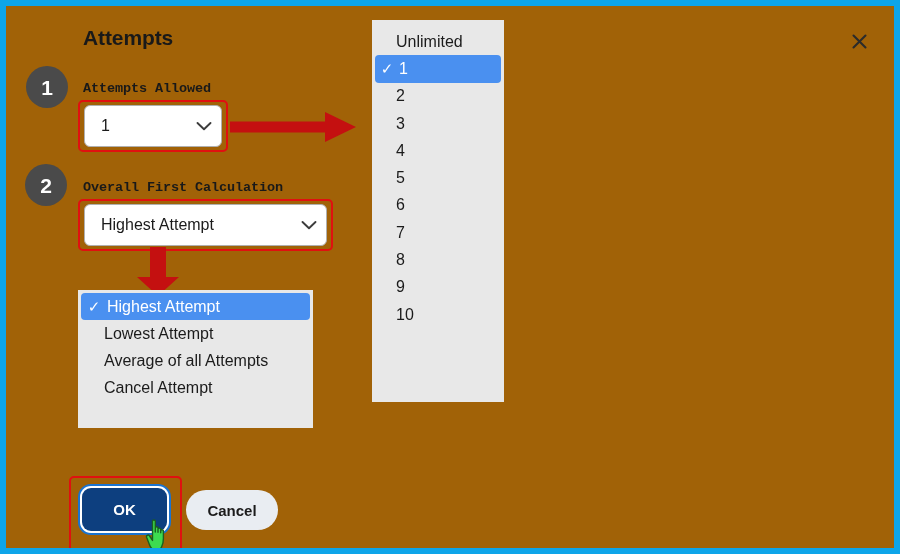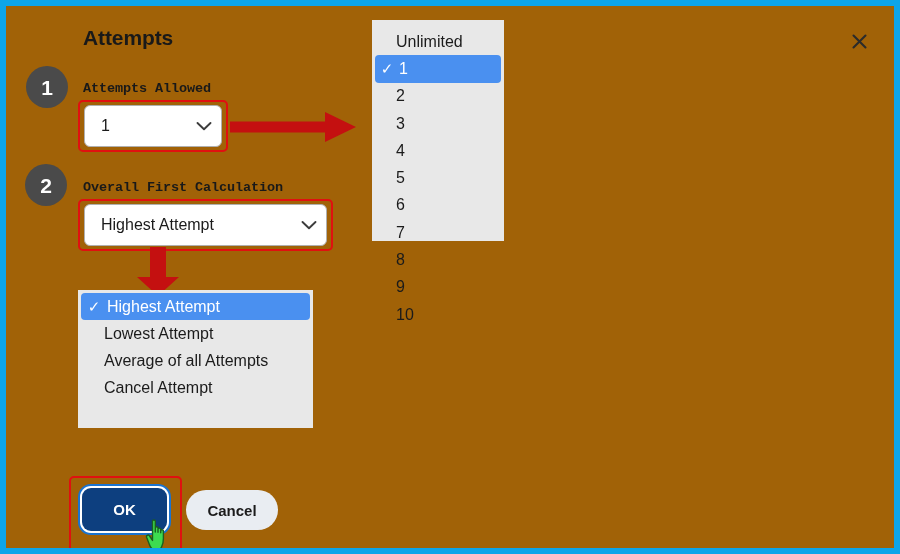--- a/index.html
+++ b/index.html
@@ -135,21 +135,21 @@
   .dropdown-panel {
     position: absolute;
     background: #e8e8e8;
     box-sizing: border-box;
     padding: 4px 0;
   }
   .dd-attempts {
     left: 366px;
     top: 14px;
     width: 132px;
-    height: 221px;
+    height: 382px;
     padding-top: 8px;
   }
   .dd-grade {
     left: 72px;
     top: 284px;
     width: 235px;
     height: 138px;
     padding-top: 3px;
   }
 

